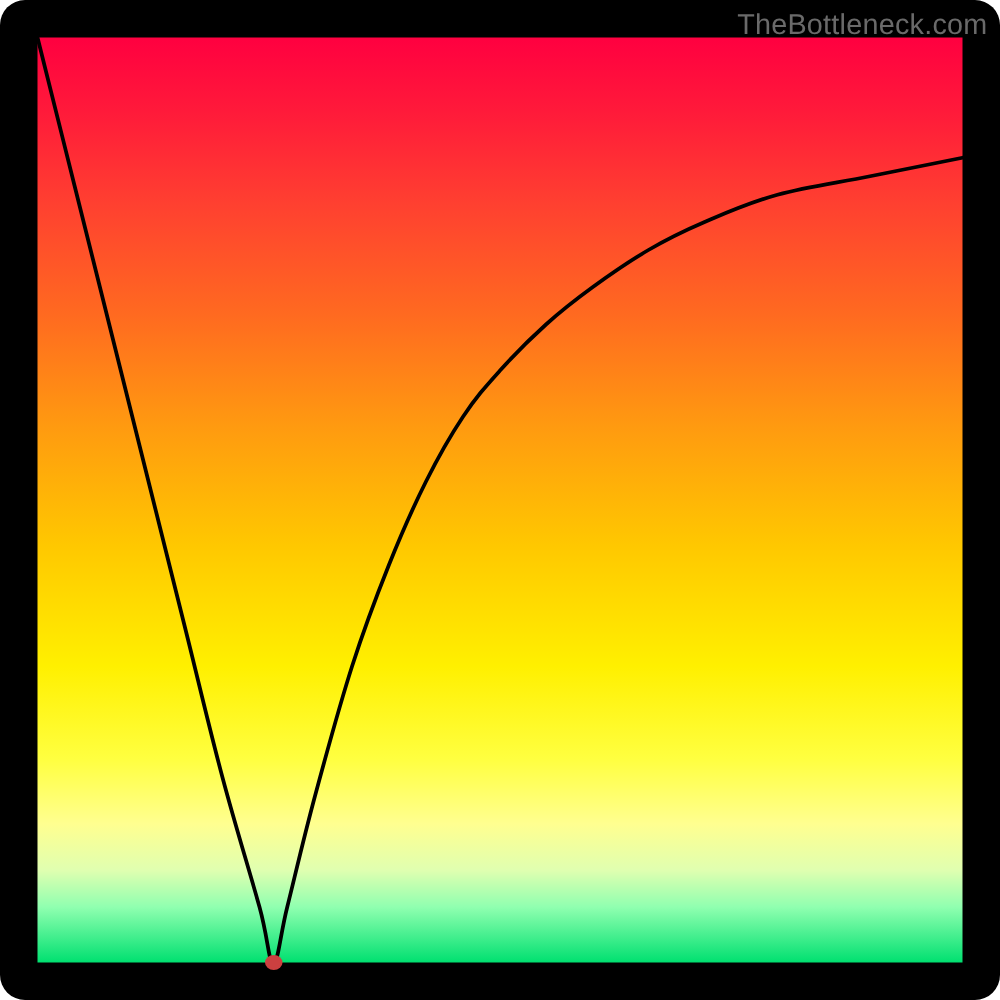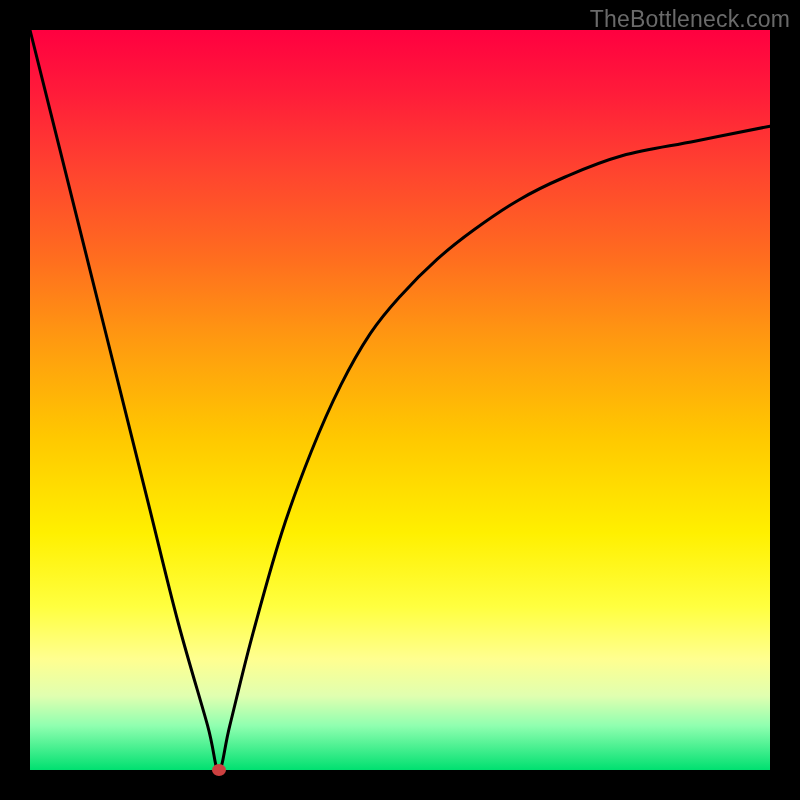--- a/index.html
+++ b/index.html
@@ -2,20 +2,21 @@
 <html><head>
 <meta charset="utf-8">
 <style>
   * { margin: 0; padding: 0; box-sizing: border-box; }
   html, body { width: 800px; height: 800px; overflow: hidden; }
   .container {
     position: relative;
     width: 800px;
     height: 800px;
     background: #000;
+    border-radius: 20px;
   }
   .plot-area {
     position: absolute;
     left: 30px;
     top: 30px;
     width: 740px;
     height: 740px;
     background: linear-gradient(to bottom,
       #ff0040 0%,
       #ff1a3a 8%,

